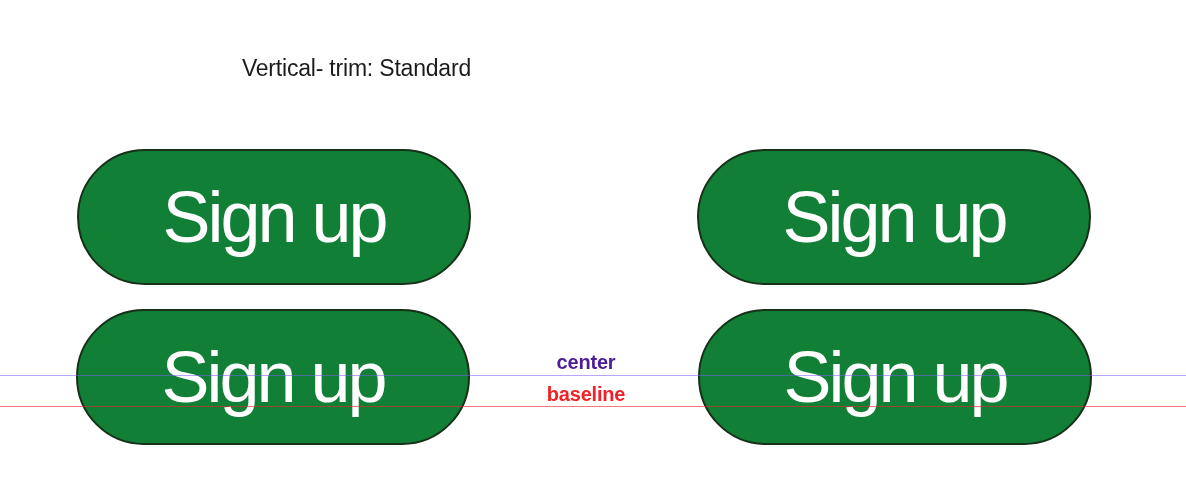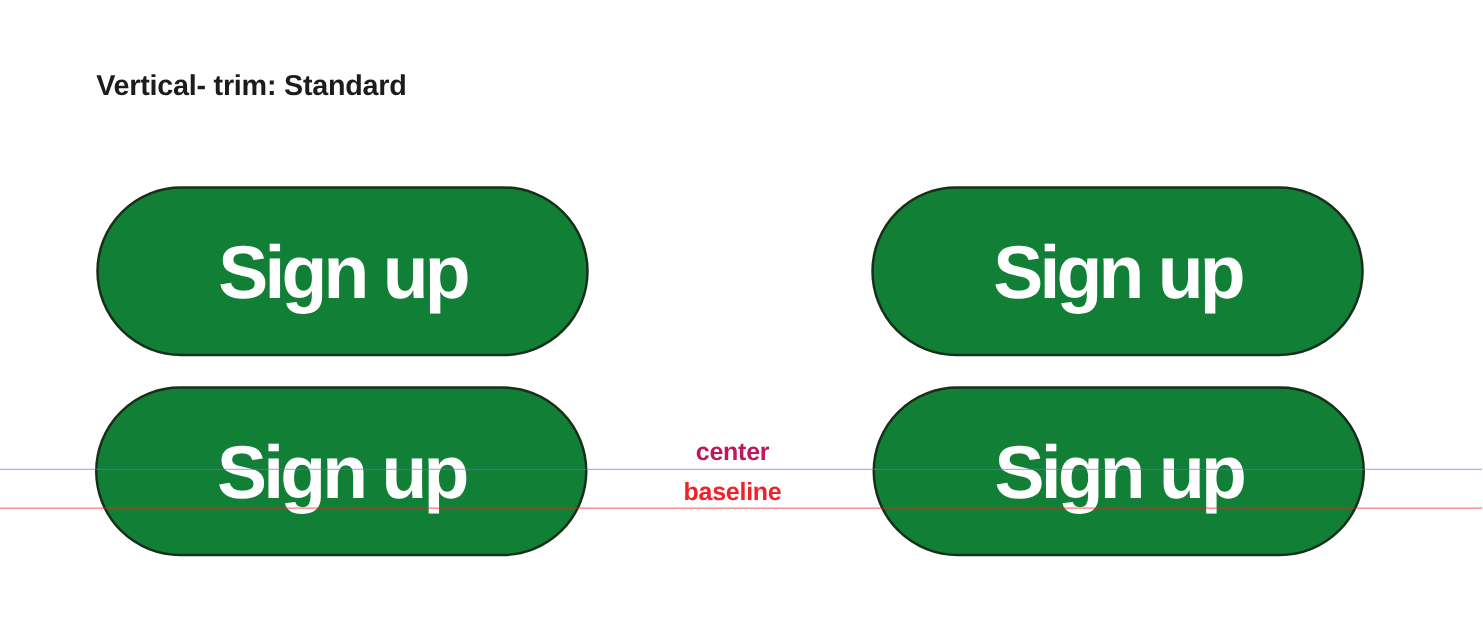--- a/index.html
+++ b/index.html
@@ -14,24 +14,24 @@
     background: #ffffff;
     overflow: hidden;
     font-family: "Liberation Sans", sans-serif;
   }
 
   
   .col-title {
     position: absolute;
     top: 53px;
     width: 394px;
-    text-align: left;
+    text-align: right;
     font-size: 23px;
     line-height: 30px;
-    font-weight: 700;
+    font-weight: 400;
     letter-spacing: -0.2px;
     color: #1c1c1e;
     z-index: 1;
   }
   .col-title.left  { left: 77px; }
   .col-title.right { left: 697px; }
 
   
   .btn {
     position: absolute;
@@ -46,22 +46,22 @@
     justify-content: center;
     z-index: 1;
     cursor: pointer;
   }
   .btn.tl { left: 77px;  top: 149px; }
   .btn.tr { left: 697px; top: 149px; }
   .btn.bl { left: 76px;  top: 309px; }
   .btn.br { left: 698px; top: 309px; }
   .btn-label {
     color: #ffffff;
-    font-size: 60px;
-    font-weight: 700;
+    font-size: 72px;
+    font-weight: 400;
     letter-spacing: -3px;
     white-space: nowrap;
   }
 
   
   .guide-line {
     position: absolute;
     left: 0;
     width: 1186px;
     height: 1px;
@@ -76,21 +76,21 @@
     position: absolute;
     left: 486px;
     width: 200px;
     text-align: center;
     font-size: 20px;
     line-height: 22px;
     font-weight: 600;
     letter-spacing: -0.2px;
     z-index: 3;
   }
-  .guide-label.center   { top: 351px; color: #be185d; }
+  .guide-label.center   { top: 351px; color: #4c1d95; }
   .guide-label.baseline { top: 383px; color: #f02127; }
 </style>
 </head>
 <body>
 
 <div class="canvas">
 
   <div class="col-title left">
     <div>Vertical- trim: Standard</div>
   </div>

